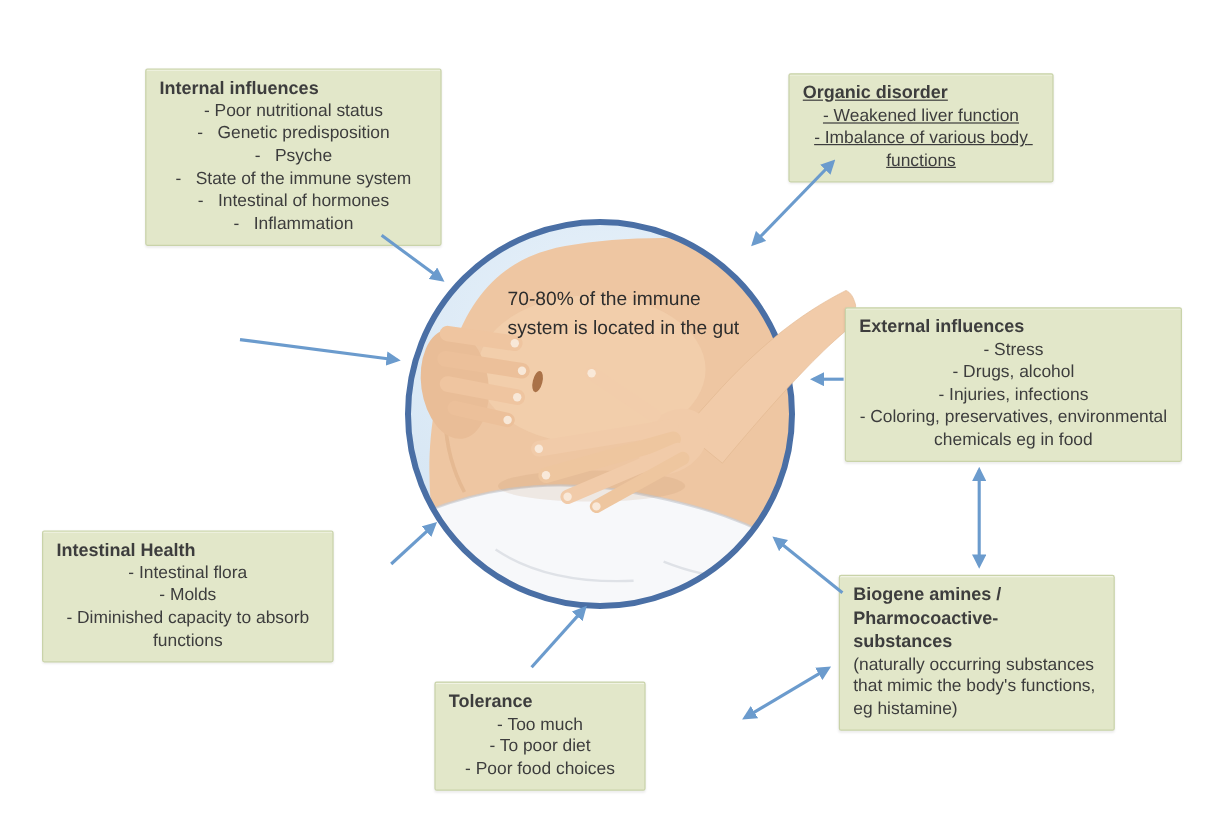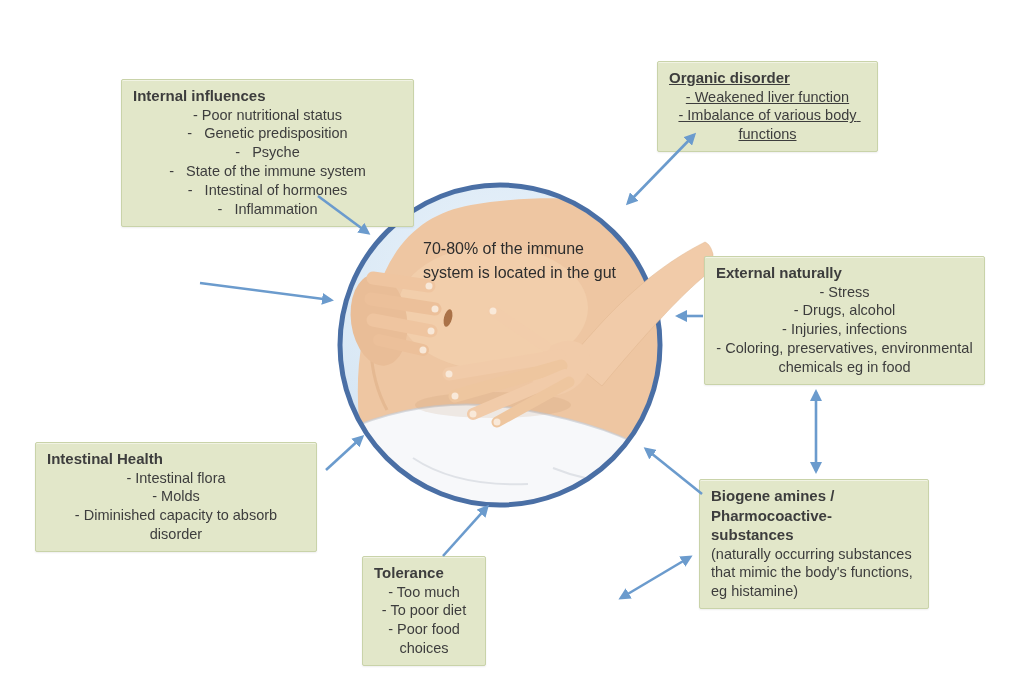--- a/index.html
+++ b/index.html
@@ -13,26 +13,26 @@
     background:var(--box-bg,#e2e7c9);
     border:1px solid var(--box-border,#c9d3a9);
     border-radius:2px;
     padding:6px 11px 7px 11px;
     font-size:14.5px; line-height:1.3;
     box-shadow:0 1px 2px rgba(0,0,0,0.07), inset 0 1px 0 rgba(255,255,255,0.5);
   }
   .box-title { font-weight:700; font-size:15px; }
   .box-item  { white-space:pre-wrap;text-align:center; }
   .box-note  { white-space:pre-line; }
-  .box-internal   { left:121px; top:57px;  width:293px;margin-top:22px; }
+  .box-internal   { left:121px; top:57px;  width:247px; }
   .box-organic    { left:657px; top:61px;  width:221px;text-decoration:underline; }
   .box-cross      { left:35px;  top:265px; width:136px; }
   .box-external   { left:704px; top:256px; width:281px; }
-  .box-intestinal { left:35px;  top:442px; width:282px; }
-  .box-tolerance  { left:362px; top:556px; width:124px; }
+  .box-intestinal { left:35px;  top:442px; width:243px; }
+  .box-tolerance  { left:362px; top:568px; width:176px; }
   .box-biogene    { left:699px; top:479px; width:230px; }
   
   #arrow-layer { position:absolute; left:0; top:0; z-index:4; pointer-events:none; }
   .arrow-line { stroke:var(--arrow,#6b9bcd); stroke-width:2.6; }
   .arrow-head { fill:var(--arrow,#6b9bcd); }
   
   .center-figure { position:absolute; left:293px; top:168px; width:430px; height:360px; z-index:1; }
   .fig-cap { font-size:16px; fill:#2d2d2d; font-family:"Liberation Sans", sans-serif; }
 </style>
 </head>
@@ -138,35 +138,35 @@
   <div class="gbox box-organic">
     <div class="box-title">Organic disorder</div>
     <div>
         <div class="box-item">- Weakened liver function</div>
         <div class="box-item">- Imbalance of various body functions</div>
       </div>
   </div>
 
 
   <div class="gbox box-external">
-    <div class="box-title">External naturally</div>
+    <div class="box-title">External influences</div>
     <div>
         <div class="box-item">- Stress</div>
         <div class="box-item">- Drugs, alcohol</div>
         <div class="box-item">- Injuries, infections</div>
         <div class="box-item">- Coloring, preservatives, environmental chemicals eg in food</div>
       </div>
   </div>
 
   <div class="gbox box-intestinal">
     <div class="box-title">Intestinal Health</div>
     <div>
         <div class="box-item">- Intestinal flora</div>
         <div class="box-item">- Molds</div>
-        <div class="box-item">- Diminished capacity to absorb disorder</div>
+        <div class="box-item">- Diminished capacity to absorb functions</div>
       </div>
   </div>
 
   <div class="gbox box-tolerance">
     <div class="box-title">Tolerance</div>
     <div>
         <div class="box-item">- Too much</div>
         <div class="box-item">- To poor diet</div>
         <div class="box-item">- Poor food choices</div>
       </div>

